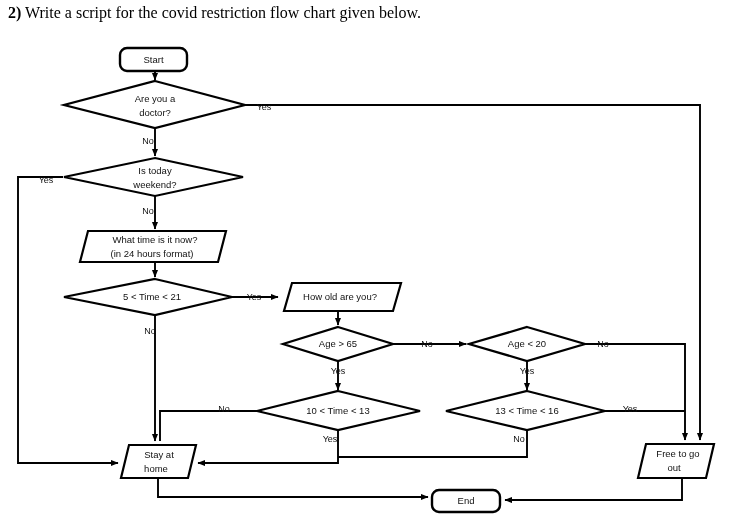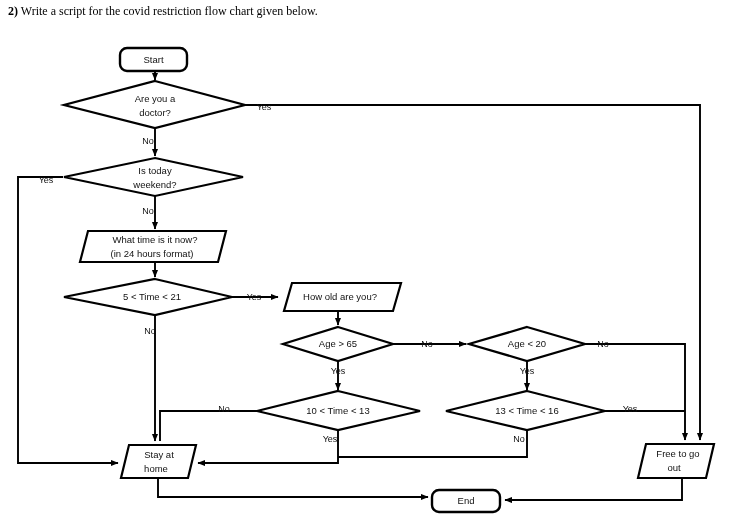--- a/index.html
+++ b/index.html
@@ -12,21 +12,21 @@
     height: 531px;
     position: relative;
     overflow: hidden;
     font-family: "Liberation Sans", sans-serif;
   }
   #question-line {
     position: absolute;
     left: 8px;
     top: 4px;
     font-family: "Liberation Serif", serif;
-    font-size: 12px;
+    font-size: 16px;
     color: #000000;
     white-space: nowrap;
   }
   #question-line .qnum {
     font-weight: bold;
   }
   #flowchart-svg {
     position: absolute;
     left: 0;
     top: 0;

